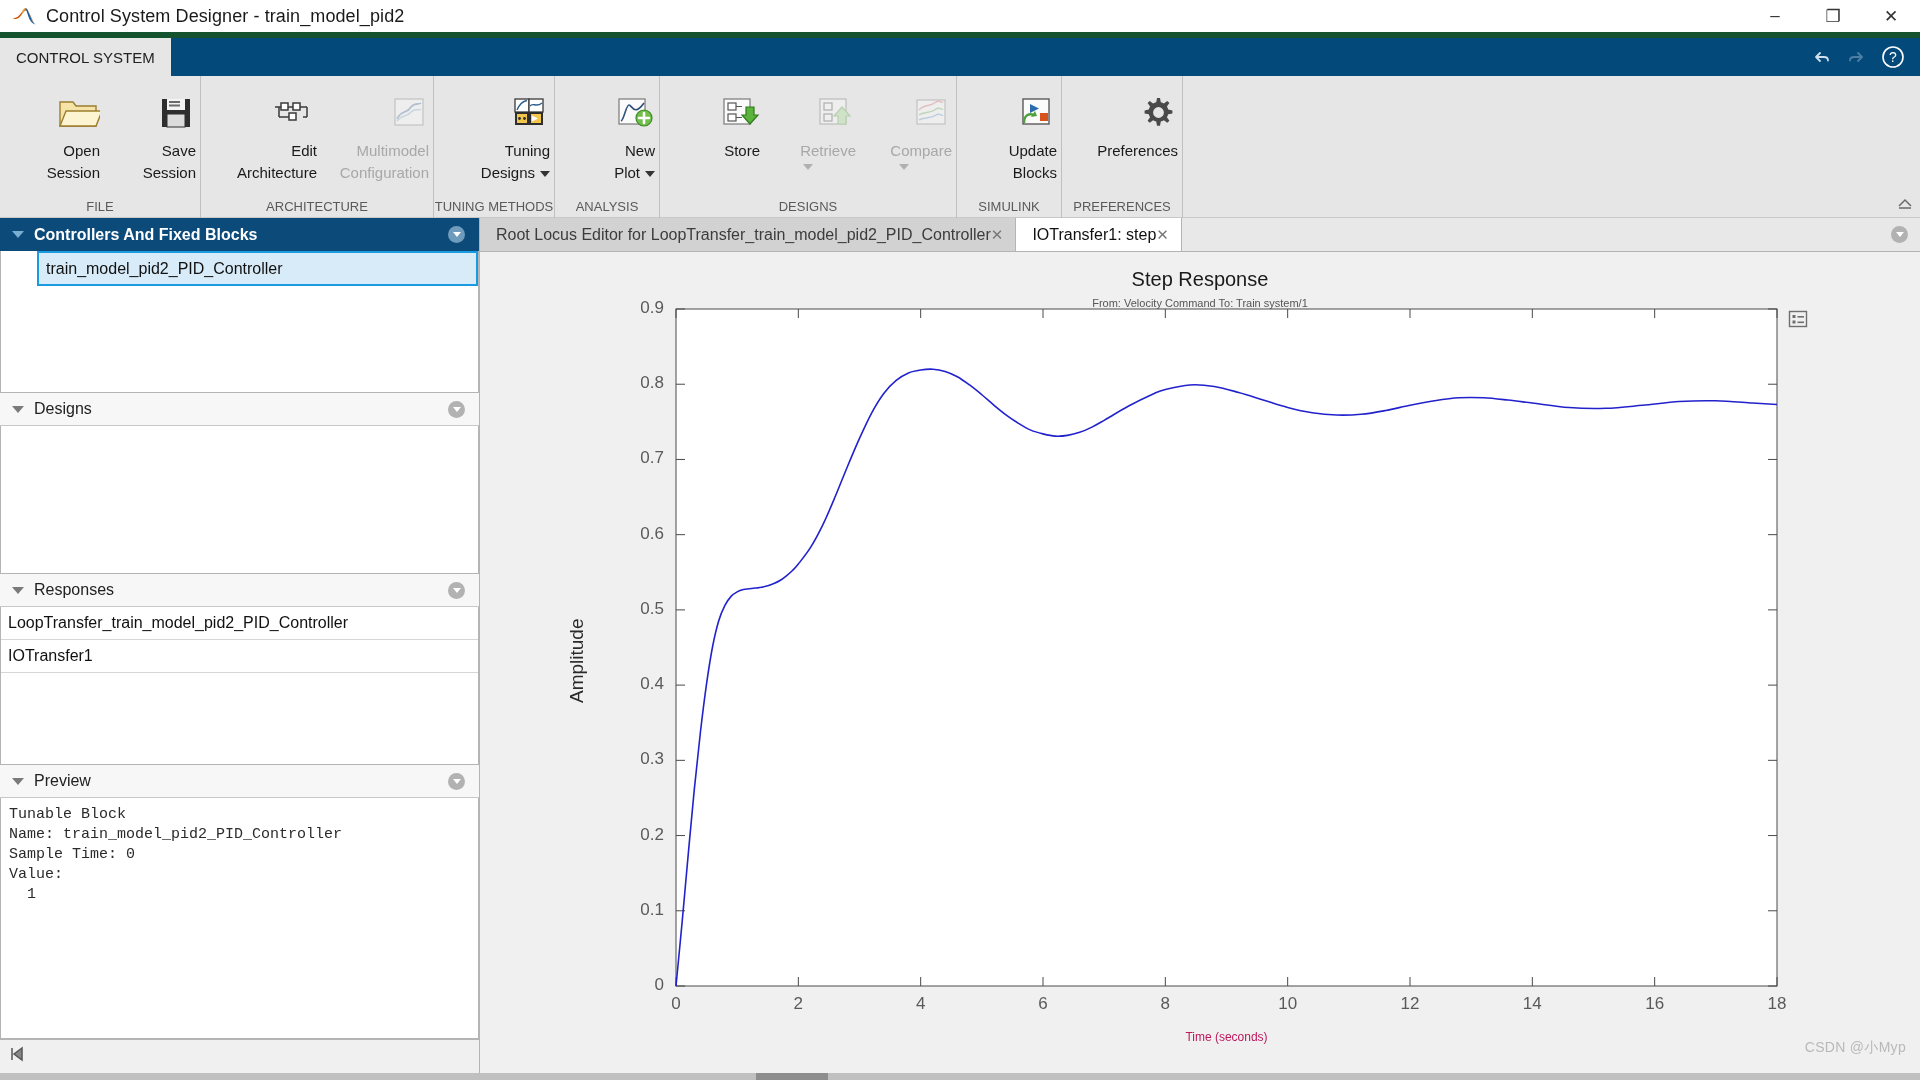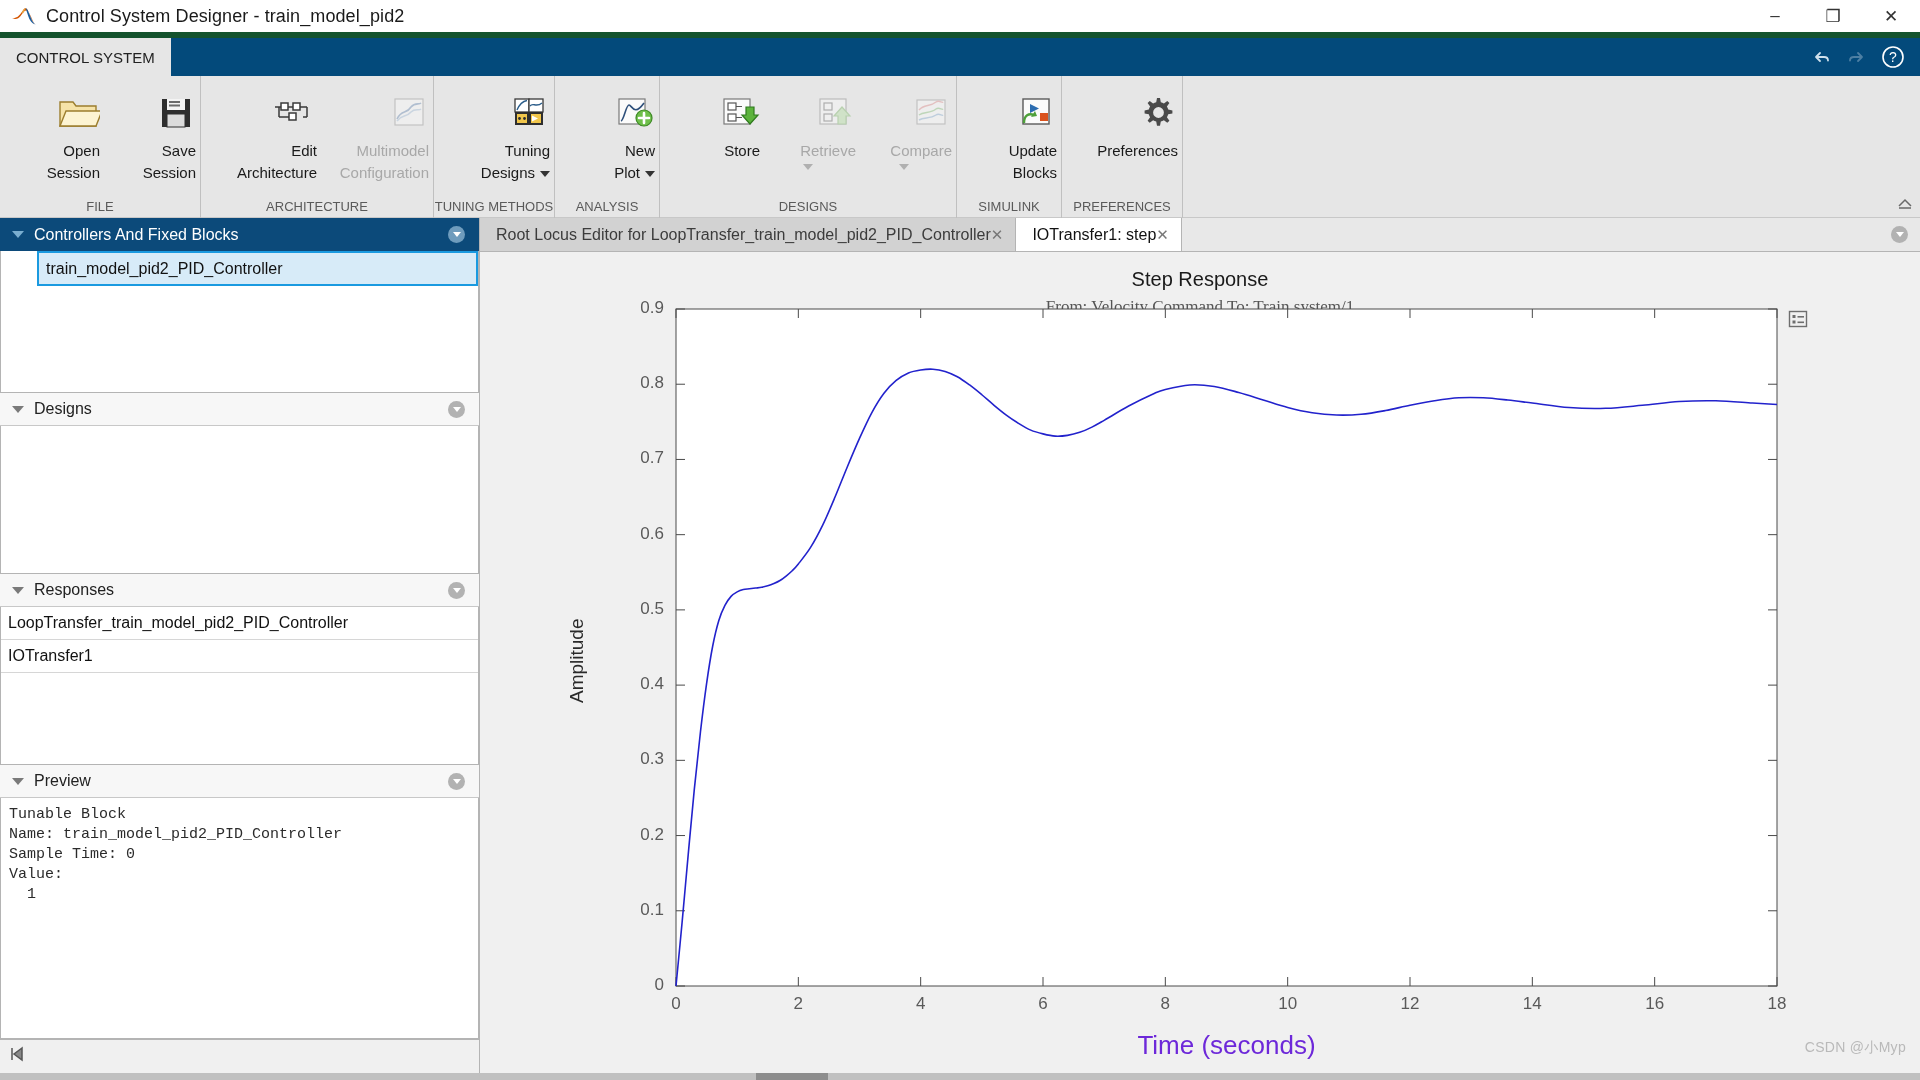--- a/index.html
+++ b/index.html
@@ -99,21 +99,21 @@
     padding: 0 8px; flex: 0 0 auto;
   }
   .panel-hdr.primary { background: #0c4a7a; border-bottom: none; }
   .panel-hdr .tri {
     width: 0; height: 0; border-left: 6px solid transparent;
     border-right: 6px solid transparent; border-top: 7px solid #7a7a7a;
     margin: 0 10px 0 4px;
   }
   .panel-hdr.primary .tri { border-top-color: #7aaed0; }
   .panel-hdr .ptitle { font-size: 16px; color: #222; }
-  .panel-hdr.primary .ptitle { color: #ffffff; font-weight: normal; }
+  .panel-hdr.primary .ptitle { color: #ffffff; font-weight: bold; }
   .panel-hdr .pmenu {
     margin-left: auto; width: 17px; height: 17px; border-radius: 50%;
     background: #b2b2b2; display: flex; align-items: center; justify-content: center;
     margin-right: 6px;
   }
   .panel-hdr.primary .pmenu { background: #6f9cbd; }
   .panel-hdr .pmenu i {
     width: 0; height: 0; border-left: 4px solid transparent;
     border-right: 4px solid transparent; border-top: 5px solid #ffffff;
     display: block;
@@ -170,36 +170,36 @@
     width: 0; height: 0; border-left: 4px solid transparent;
     border-right: 4px solid transparent; border-top: 5px solid #fff; display: block;
   }
 
   
   .plot-wrap { flex: 1; background: #f0f0f0; position: relative; }
   .plot-title {
     text-align: center; font-size: 20px; color: #1a1a1a; padding-top: 16px;
   }
   .plot-subtitle {
-    text-align: center; font-size: 17px; color: #555; padding-top: 6px; font-family: Liberation Serif, serif;
+    text-align: center; font-size: 11px; color: #555; padding-top: 6px;
   }
   .plot-tools {
     position: absolute; right: 110px; top: 55px;
     display: flex; align-items: center; gap: 6px;
   }
   .plot-tools .ptool { width: 24px; height: 24px; color: #6e6e6e; }
   .chartbox { position: absolute; left: 0; right: 0; top: 0; bottom: 0; }
   .axis-label-y {
     position: absolute; left: 636px; top: 655px;
     transform: rotate(-90deg); transform-origin: 0 0;
     font-size: 19px; color: #2a2a2a; white-space: nowrap;
   }
   .axis-label-x {
     position: absolute; left: 0; right: 0; top: 995px;
-    text-align: center; font-size: 26px; color: #6d28d9;
+    text-align: center; font-size: 12px; color: #be185d;
   }
   .tick-y {
     position: absolute; text-align: right; width: 60px;
     font-size: 17px; color: #5a5a5a;
   }
   .tick-x {
     position: absolute; text-align: center; width: 50px;
     font-size: 17px; color: #5a5a5a;
   }
 

